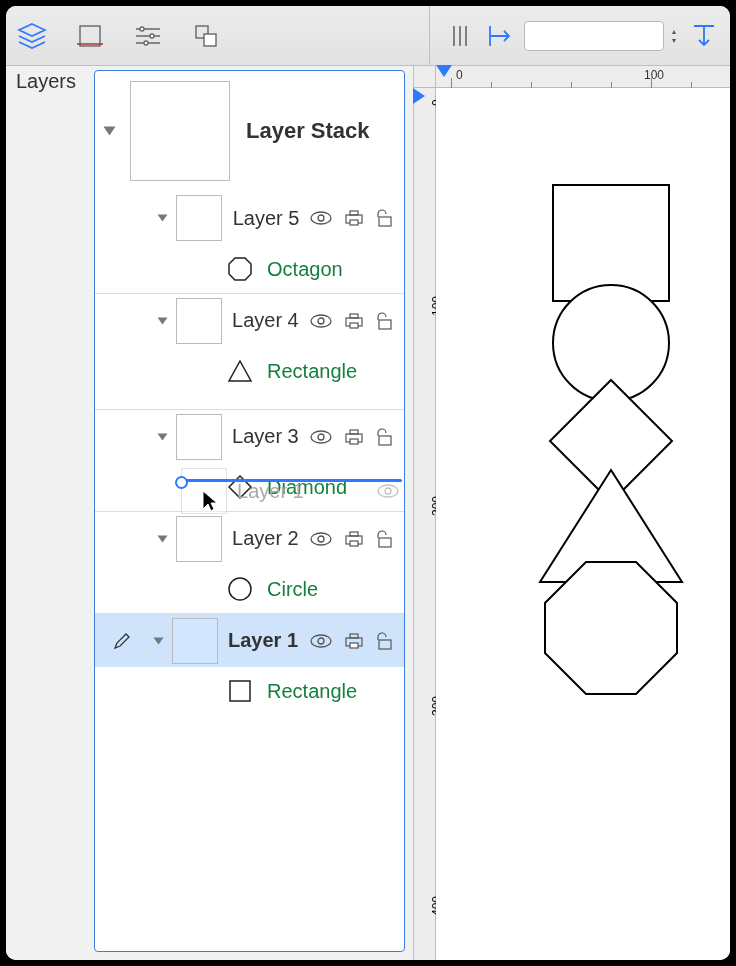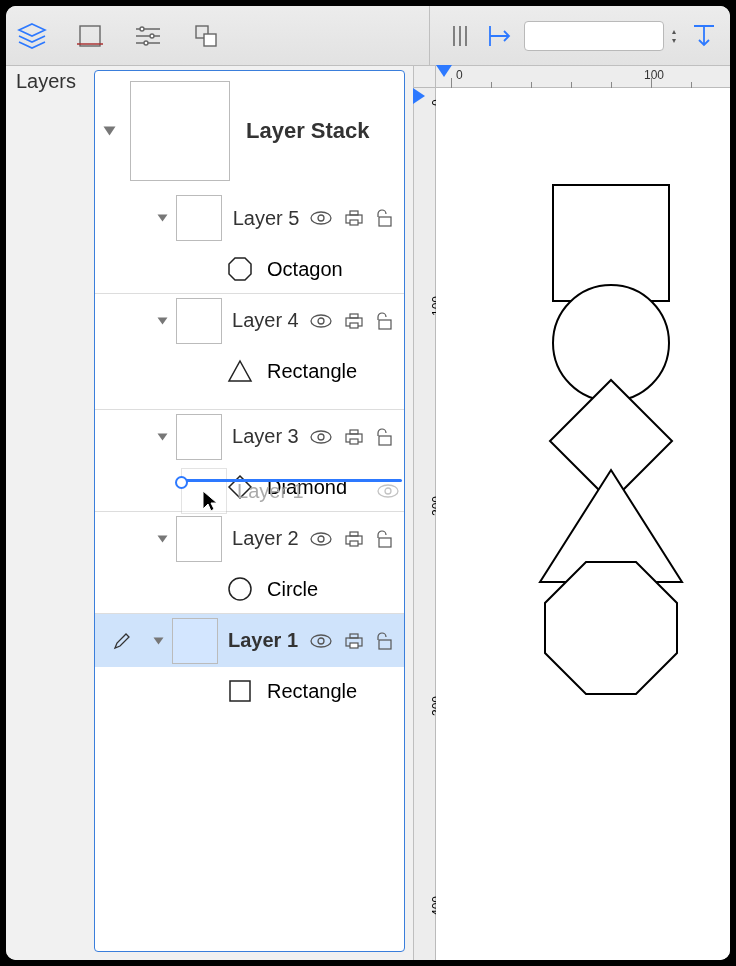--- a/index.html
+++ b/index.html
@@ -41,21 +41,21 @@
 .label.ghost{ color:#aaa;}
 .label.bold{ font-weight:600;}
 .ctrls { display:flex; gap:10px; padding-right:8px; align-items:center;}
 
 .eye { display:inline-block; width:24px; text-align:center; color:#555;}
 .printer { display:inline-block; width:20px;}
 .lock { display:inline-block; width:22px;}
 
 .obj-row { height:48px; padding-left:130px; gap:12px; display:flex; align-items:center;}
 .shape { width:30px; height:30px; display:flex; align-items:center; justify-content:center;}
-.obj-label{ font-size:20px; color:#000000;}
+.obj-label{ font-size:20px; color:#15803d;}
 
 .pencil-col { position:absolute; left:-24px; width:22px; text-align:center;}
 
 
 .dragline { position:absolute; left:86px; right:2px; height:3px; background:#2d79ff; top:408px; border-radius:2px; z-index:5;}
 .dragline::before{content:"";position:absolute;left:-6px;top:-3px;width:9px;height:9px;border:2px solid #2d79ff;border-radius:50%;background:#fff;}
 .drag-ghost { position:absolute; left:86px; top:400px; width:290px; height:40px; display:flex; align-items:center; gap:10px; z-index:4; pointer-events:none;}
 .drag-ghost .thumb{opacity:.4;}
 .drag-cursor{position:absolute;left:106px;top:418px;z-index:6;}
 

